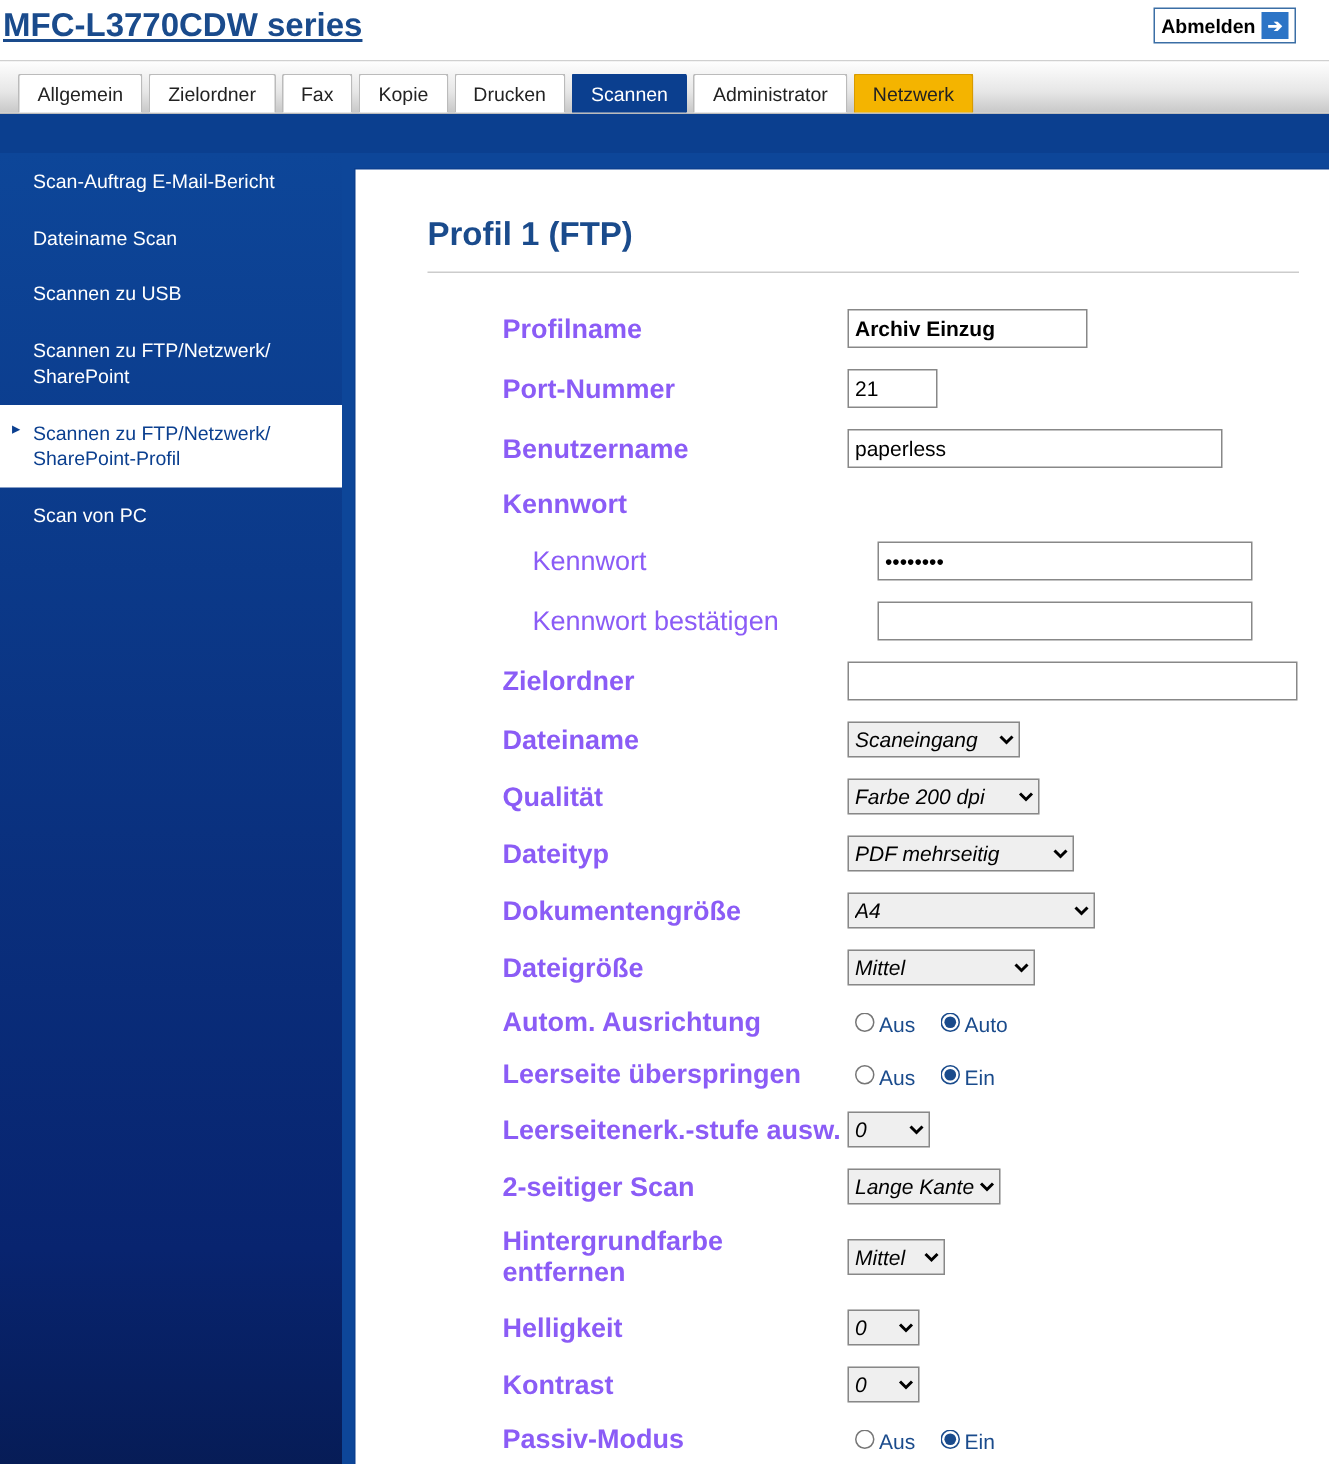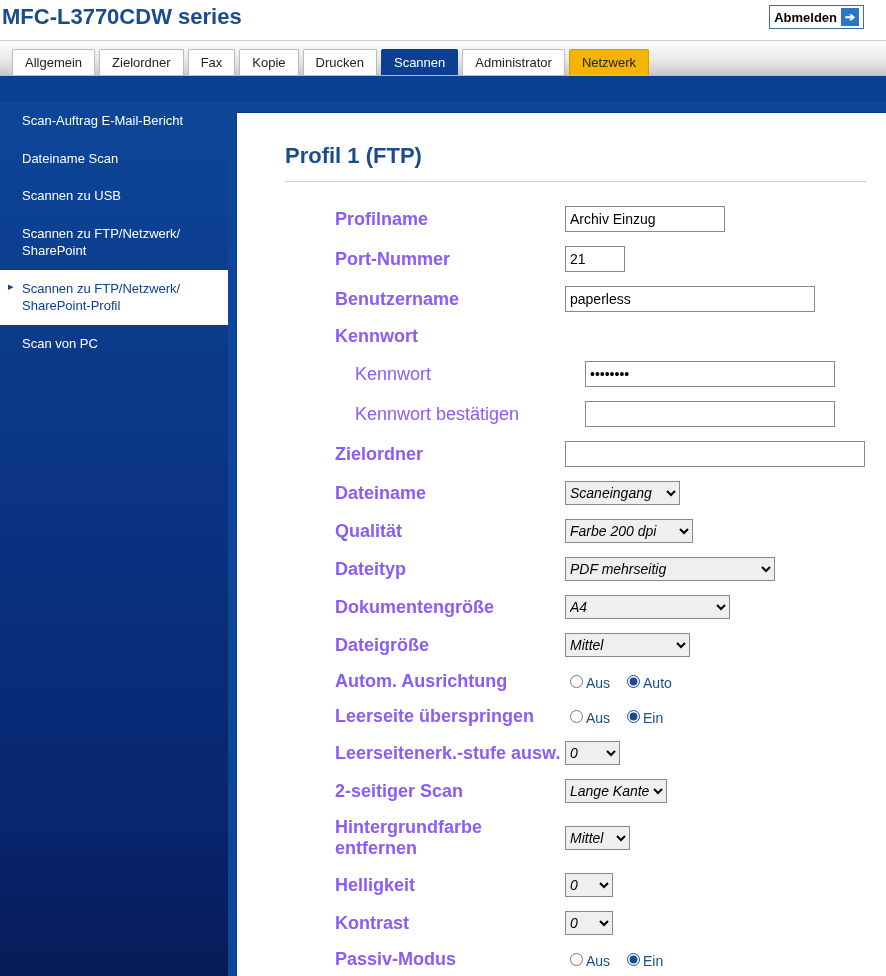--- a/index.html
+++ b/index.html
@@ -1,19 +1,19 @@
 <!DOCTYPE html>
 <html><head>
 <meta charset="utf-8">
 <style>
   html,body{margin:0;padding:0;font-family:Arial,Helvetica,sans-serif;font-size:14px;color:#000;}
   body{width:886px;background:#fff;}
   
   .hdr{display:flex;align-items:center;padding:4px 2px 10px 2px;border-bottom:1px solid #d0d0d0;}
-  .hdr-title{color:#1a4b8c;font-size:22px;font-weight:bold;}
+  .hdr-title{color:#1a4b8c;font-size:22px;font-weight:bold;text-decoration:underline;}
   .logout{margin-left:auto;margin-right:20px;border:1px solid #3b6ea5;background:#fff;padding:2px 4px;display:flex;align-items:center;gap:4px;cursor:pointer;}
   .logout span{color:#000000;font-weight:bold;font-size:13px;}
   .logout .ico{width:18px;height:18px;background:#2c74c6;display:flex;align-items:center;justify-content:center;color:#fff;font-size:12px;}
   
   .tabbar{display:flex;align-items:flex-end;border-bottom:1px solid #bbb;padding:8px 12px 0 12px;gap:4px;
     background:linear-gradient(#fefefe,#e6e6e6 60%,#c8c8c8);}
   .tab{border:1px solid #bbb;border-bottom:none;padding:5px 12px;font-size:13px;color:#222;background:#fff;border-radius:2px 2px 0 0;cursor:pointer;}
   .tab.active{background:#0b3f8f;color:#fff;border-color:#0b3f8f;}
   .tab.net{background:#f4b400;color:#222;border-color:#d89b00;}
   
@@ -26,21 +26,21 @@
   .side-item.active::before{content:"▸";position:absolute;left:8px;top:9px;color:#0b3f8f;font-size:11px;}
   .content-wrap{flex:1;background:linear-gradient(#0d4699,#0d4699);}
   
   .card{background:#fff;margin:10px 0 0 8px;border:1px solid #0b3f8f;border-right:none;border-bottom:none;padding:22px 20px 30px 48px;min-height:850px;}
   .page-title{color:#1a4b8c;font-size:22px;font-weight:bold;margin:8px 0 12px 0;}
   hr{border:none;border-top:1px solid #ccc;margin:8px 0 24px 0;}
   .form-row{display:flex;align-items:center;margin-bottom:14px;}
   .form-row .lbl{width:230px;color:#8b5cf6;font-weight:bold;font-size:18px;padding-left:0;}
   .form-row.sub .lbl{padding-left:20px;font-weight:normal;}
   input[type=text],input[type=password]{border:1px solid #888;padding:2px 4px;font-size:14px;height:20px;}
-  .w-sm{width:150px;} .w-md{width:240px;} .w-lg{width:290px;}
+  .w-sm{width:150px;font-weight:bold;} .w-md{width:240px;} .w-lg{width:290px;}
   .w-port{width:50px;}
   .focus{border:2px solid #000;height:18px;}
   select{border:1px solid #888;font-size:14px;height:24px;font-style:italic;}
   .radio-grp label{color:#1a4b8c;font-size:14px;margin-right:8px;}
   .radio-grp input{accent-color:#1a4b8c;}
 </style>
 </head>
 <body>
 
 <div class="hdr">
@@ -120,21 +120,21 @@
         <select style="width:115px;"><option>Scaneingang</option></select>
       </div>
 
       <div class="form-row">
         <div class="lbl">Qualität</div>
         <select style="width:128px;"><option>Farbe 200 dpi</option></select>
       </div>
 
       <div class="form-row">
         <div class="lbl">Dateityp</div>
-        <select style="width:210px;"><option>PDF mehrseitig</option></select>
+        <select style="width:151px;"><option>PDF mehrseitig</option></select>
       </div>
 
       <div class="form-row">
         <div class="lbl">Dokumentengröße</div>
         <select style="width:165px;"><option>A4</option></select>
       </div>
 
       <div class="form-row">
         <div class="lbl">Dateigröße</div>
         <select style="width:125px;"><option>Mittel</option></select>

